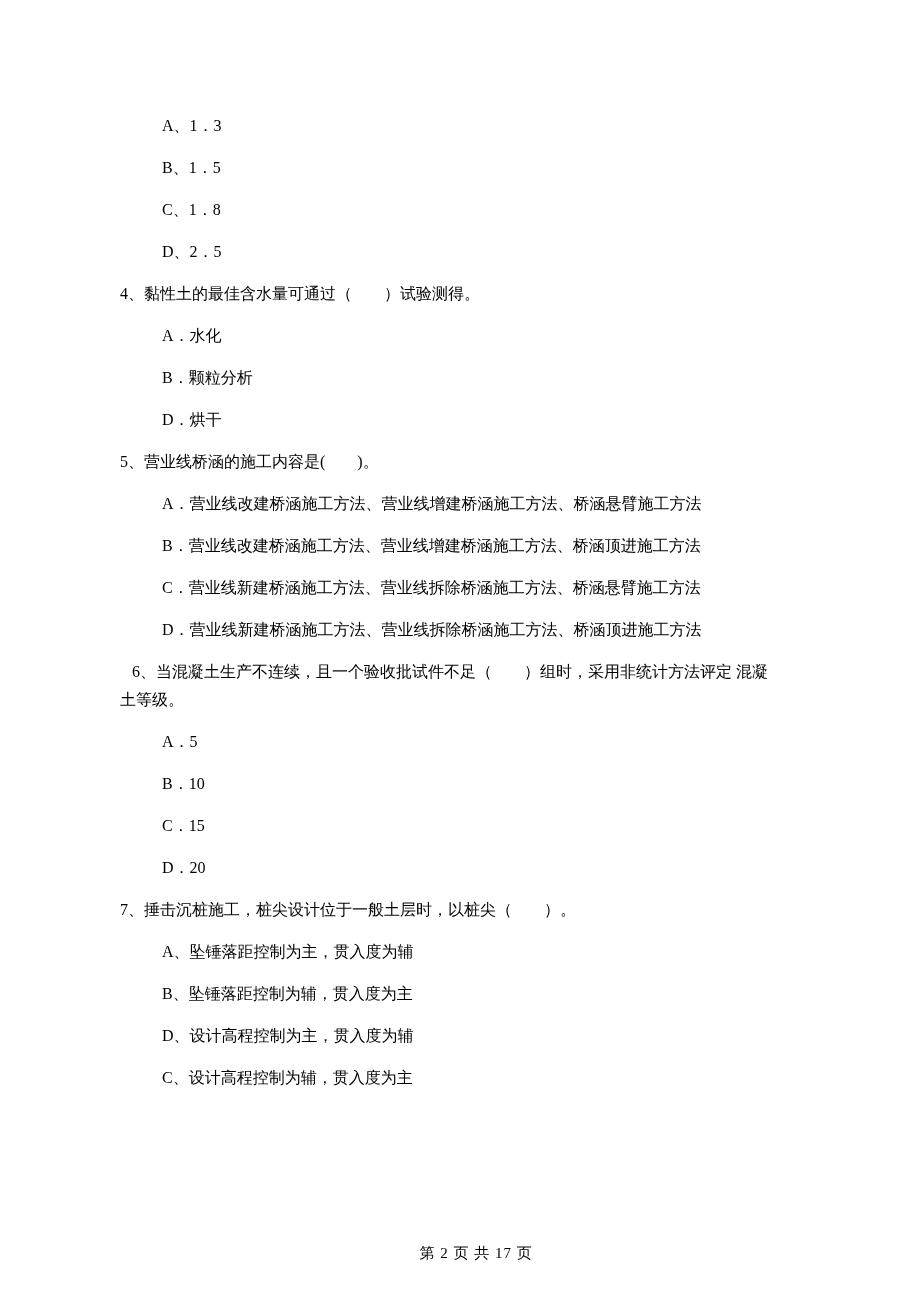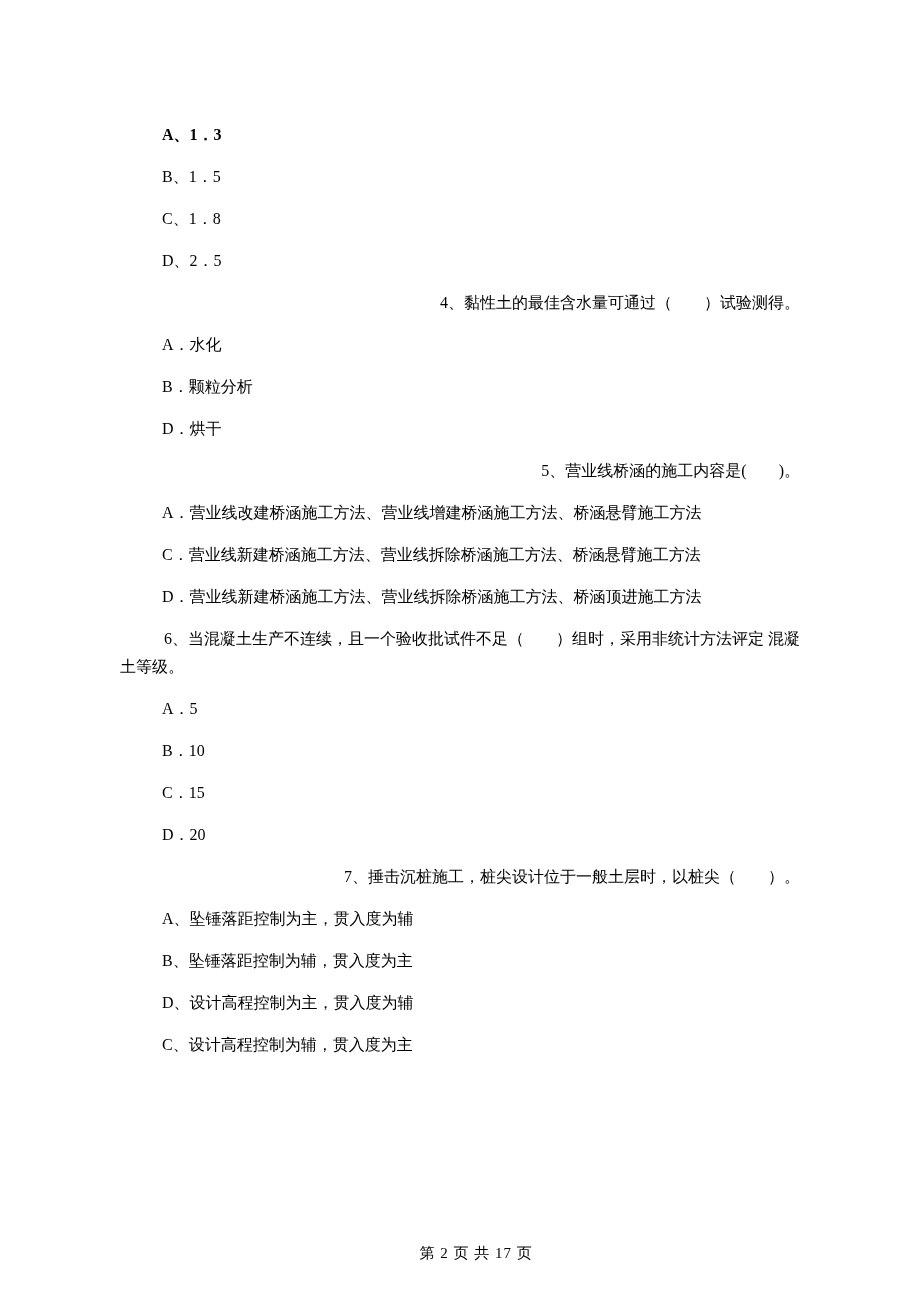--- a/index.html
+++ b/index.html
@@ -13,30 +13,28 @@
   }
   .page {
     width: 920px;
     height: 1302px;
     box-sizing: border-box;
     padding: 110px 120px 40px 120px;
     position: relative;
   }
   .q-line {
     margin-top: 18px;
-    text-align: right;
   }
   .opt-indent {
     padding-left: 42px;
     margin-top: 18px;
   }
   .opt-indent-first {
     padding-left: 42px;
-    margin-top: 13px;
-    font-weight: bold;
+    margin-top: 4px;
   }
   .footer {
     position: absolute;
     bottom: 38px;
     width: 100%;
     left: 16px;
     text-align: center;
     font-size: 15px;
     letter-spacing: 1px;
   }
@@ -51,20 +49,21 @@
   <div class="opt-indent">C、1．8</div>
   <div class="opt-indent">D、2．5</div>
 
   <div class="q-line">4、黏性土的最佳含水量可通过（　　）试验测得。</div>
   <div class="opt-indent">A．水化</div>
   <div class="opt-indent">B．颗粒分析</div>
   <div class="opt-indent">D．烘干</div>
 
   <div class="q-line">5、营业线桥涵的施工内容是(　　)。</div>
   <div class="opt-indent">A．营业线改建桥涵施工方法、营业线增建桥涵施工方法、桥涵悬臂施工方法</div>
+  <div class="opt-indent">B．营业线改建桥涵施工方法、营业线增建桥涵施工方法、桥涵顶进施工方法</div>
   <div class="opt-indent">C．营业线新建桥涵施工方法、营业线拆除桥涵施工方法、桥涵悬臂施工方法</div>
   <div class="opt-indent">D．营业线新建桥涵施工方法、营业线拆除桥涵施工方法、桥涵顶进施工方法</div>
 
   <div class="q-line" style="margin-bottom:4px;margin-left:12px;">6、当混凝土生产不连续，且一个验收批试件不足（　　）组时，采用非统计方法评定 混凝</div>
   <div>土等级。</div>
   <div class="opt-indent">A．5</div>
   <div class="opt-indent">B．10</div>
   <div class="opt-indent">C．15</div>
   <div class="opt-indent">D．20</div>
 

